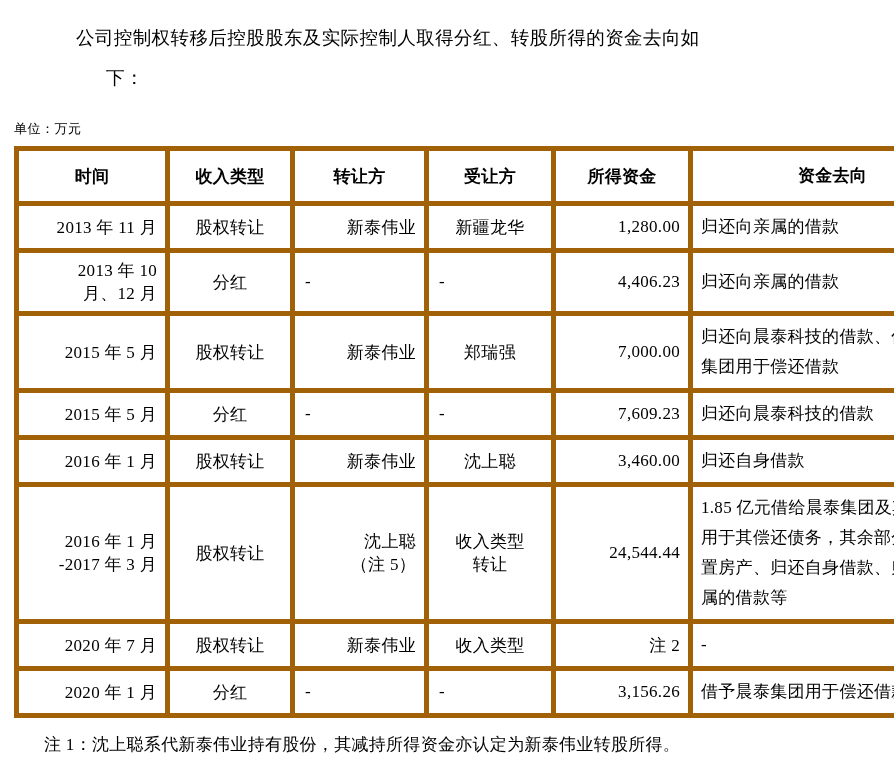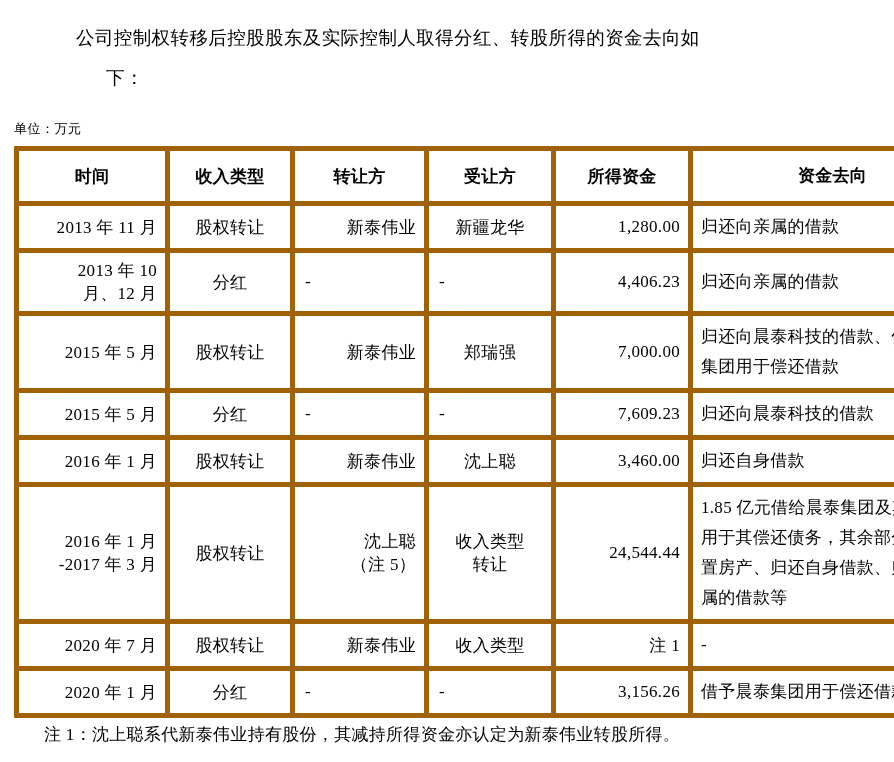--- a/index.html
+++ b/index.html
@@ -62,21 +62,21 @@
   .c-time   { width: 134px; text-align: right; }
   .c-type   { width: 108px; text-align: center; }
   .c-from   { width: 117px; text-align: right; }
   .c-to     { width: 110px; text-align: center; }
   .c-amount { width: 120px; text-align: right; padding-right: 10px; }
   .c-use    { width: 267px; text-align: left; padding-left: 10px; line-height: 30px; }
   td.c-use { text-align: left; }
   td.c-from.left-al, td.c-to.left-al { text-align: left; padding-left: 10px; }
   tbody tr td { height: 30px; }
   .notes {
-    margin-top: 1px;
+    margin-top: 11px;
     font-size: 17px;
     line-height: 31px;
     padding-left: 30px;
     letter-spacing: 0.3px;
   }
   .note-row { white-space: nowrap; }
   .nowrap { white-space: nowrap; }
 </style>
 </head>
 <body>
@@ -167,21 +167,21 @@
         </td>
         <td class="c-amount">24,544.44</td>
         <td class="c-use">1.85 亿元借给晨泰集团及其子公司用于其偿还债务，其余部分用于购置房产、归还自身借款、归还向亲属的借款等</td>
       </tr>
 
       <tr>
         <td class="c-time nowrap">2020 年 7 月</td>
         <td class="c-type">股权转让</td>
         <td class="c-from">新泰伟业</td>
         <td class="c-to">收入类型</td>
-        <td class="c-amount">注 1</td>
+        <td class="c-amount">注 2</td>
         <td class="c-use">-</td>
       </tr>
 
       <tr>
         <td class="c-time nowrap">2020 年 1 月</td>
         <td class="c-type">分红</td>
         <td class="c-from left-al">-</td>
         <td class="c-to left-al">-</td>
         <td class="c-amount">3,156.26</td>
         <td class="c-use">借予晨泰集团用于偿还借款</td>

